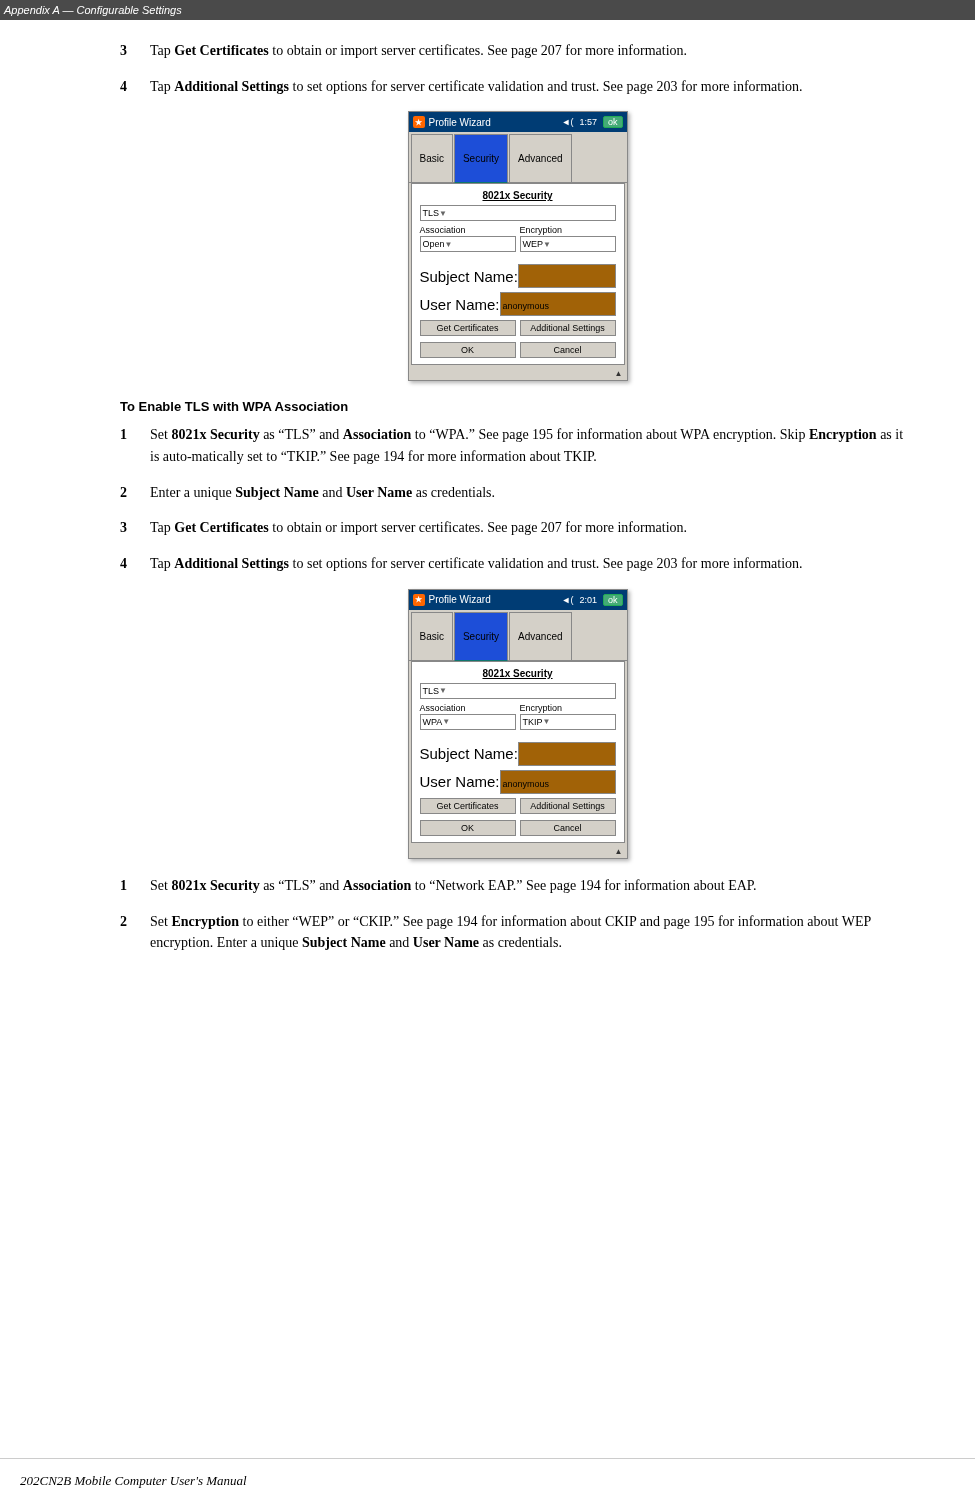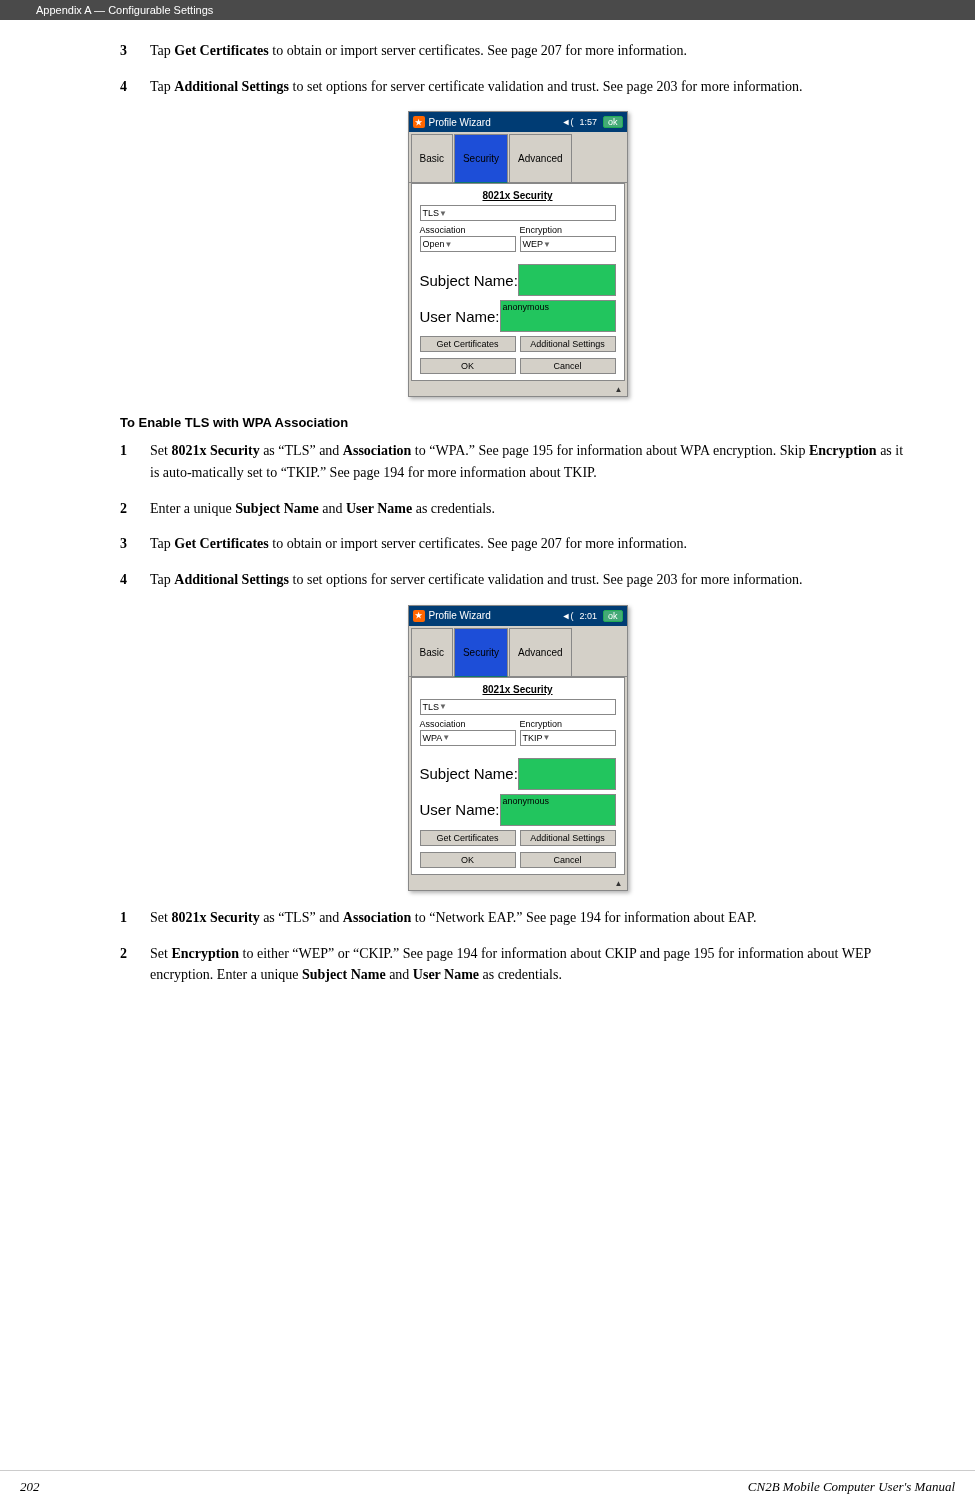--- a/index.html
+++ b/index.html
@@ -12,36 +12,36 @@
       min-height: 1503px;
       position: relative;
     }
 
     
     .header-bar {
       background: #4a4a4a;
       color: #fff;
       font-family: Arial, sans-serif;
       font-size: 11px;
-      padding: 4px 36px;
+      font-style: italic;
+      padding: 4px 4px;
       display: flex;
       align-items: center;
     }
 
     
     .footer-bar {
       position: absolute;
       bottom: 0;
       left: 0;
       right: 0;
       background: #fff;
       display: flex;
-      justify-content: space-between;
-      align-items: center;
-      padding: 8px 20px;
+      align-items: center;
+      padding: 14px 20px;
       border-top: 1px solid #ccc;
       font-size: 13px;
       font-style: italic;
     }
 
     
     .content {
       padding: 20px 60px 60px 120px;
     }
 
@@ -189,24 +189,24 @@
       display: flex;
       align-items: center;
     }
     .pw-select-arrow {
       font-size: 8px;
       color: #666;
     }
     .pw-input {
       flex: 1;
       border: 1px solid #888;
-      background: #22c55e;
-      font-size: 9px;
-      padding: 1px 2px;
-      height: 32px;
+      background: #a16207;
+      font-size: 9px;
+      padding: 8px 2px;
+      height: 24px;
     }
 
     .pw-two-col {
       display: grid;
       grid-template-columns: 1fr 1fr;
       gap: 4px;
       margin-bottom: 4px;
     }
     .pw-col-label {
       font-size: 9px;

